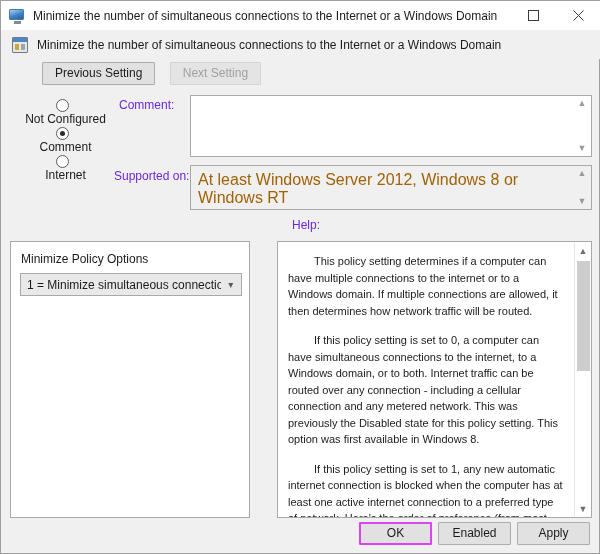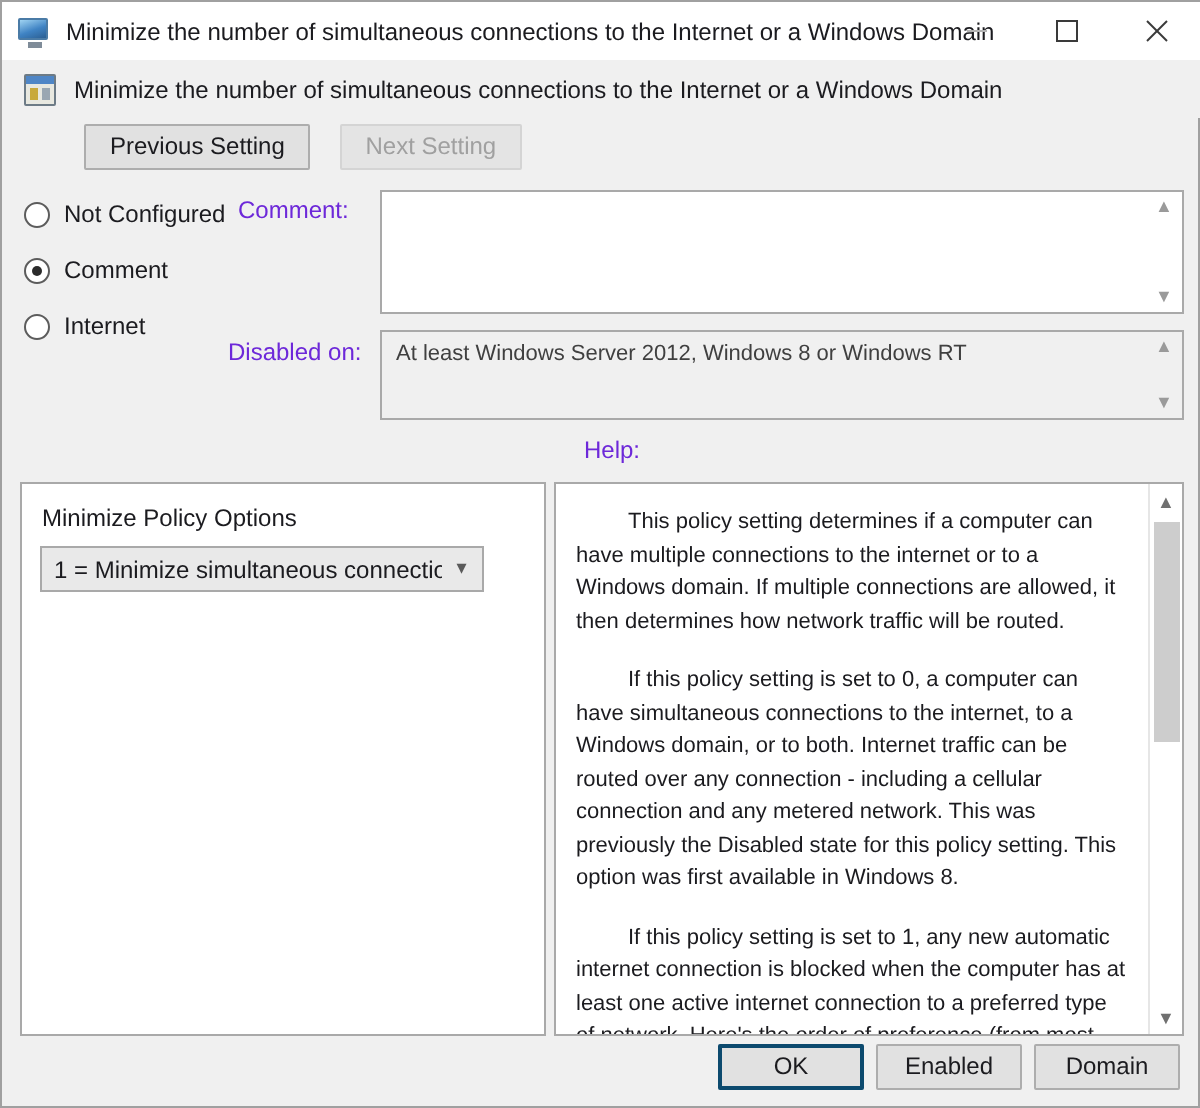--- a/index.html
+++ b/index.html
@@ -148,20 +148,21 @@
   .states {
     position: absolute;
     left: 11px; top: 98px;
     width: 100px;
   }
   .radio-row {
     display: flex;
     align-items: center;
     height: 16px;
     margin-bottom: 12px;
+    flex-direction: column;
   }
   .radio {
     width: 13px; height: 13px;
     box-sizing: border-box;
     border: 1px solid #5c5c5c;
     border-radius: 50%;
     background: #ffffff;
     position: relative;
     flex: 0 0 auto;
   }
@@ -200,22 +201,22 @@
     left: 189px; top: 94px;
     width: 402px; height: 62px;
   }
   .box-supported {
     left: 189px; top: 164px;
     width: 402px; height: 45px;
     background: #f0f0f0;
   }
   .box-supported .content {
     padding: 5px 7px;
-    font-size: 11px;
-    color: #404040;
+    font-size: 16px;
+    color: #a16207;
   }
   .mini-scroll {
     position: absolute;
     right: 1px; top: 1px;
     bottom: 1px;
     width: 16px;
     background: transparent;
     display: flex;
     flex-direction: column;
     justify-content: space-between;
@@ -235,21 +236,21 @@
 
   
   .panel {
     position: absolute;
     box-sizing: border-box;
     border: 1px solid #a9a9a9;
     background: #ffffff;
   }
   .options-panel {
     left: 9px; top: 240px;
-    width: 263px; height: 277px;
+    width: 240px; height: 277px;
   }
   .opt-label {
     position: absolute;
     left: 10px; top: 10px;
     font-size: 12px;
     color: #1b1b1f;
   }
   .combo {
     position: absolute;
     left: 9px; top: 31px;
@@ -334,21 +335,21 @@
     display: flex;
   }
   .footer-buttons .btn {
     width: 73px;
     padding: 0;
     text-align: center;
     margin-left: 6px;
     height: 23px;
   }
   .btn.default {
-    border: 2px solid #0c4a6e;
+    border: 2px solid #d946ef;
     line-height: 19px;
     background: #e1e1e1;
   }
 </style>
 </head>
 <body>
 
 <div class="dialog">
 
   <div class="titlebar">
@@ -402,21 +403,21 @@
   </div>
 
   <div class="field-label lbl-comment">Comment:</div>
   <div class="textbox box-comment">
     <div class="mini-scroll">
       <span class="arw">▲</span>
       <span class="arw">▼</span>
     </div>
   </div>
 
-  <div class="field-label lbl-supported">Disabled on:</div>
+  <div class="field-label lbl-supported">Supported on:</div>
   <div class="textbox box-supported">
     <div class="content">At least Windows Server 2012, Windows 8 or Windows RT</div>
     <div class="mini-scroll">
       <span class="arw">▲</span>
       <span class="arw">▼</span>
     </div>
   </div>
 
   <div class="field-label lbl-options">Options:</div>
   <div class="field-label lbl-help">Help:</div>
@@ -438,16 +439,16 @@
     <div class="help-scrollbar">
       <div class="sb-arrow up">▲</div>
       <div class="sb-thumb"></div>
       <div class="sb-arrow down">▼</div>
     </div>
   </div>
 
   <div class="footer-buttons">
     <span class="btn default">OK</span>
     <span class="btn">Enabled</span>
-    <span class="btn">Domain</span>
+    <span class="btn">Apply</span>
   </div>
 
 </div>
 
 </body></html>

